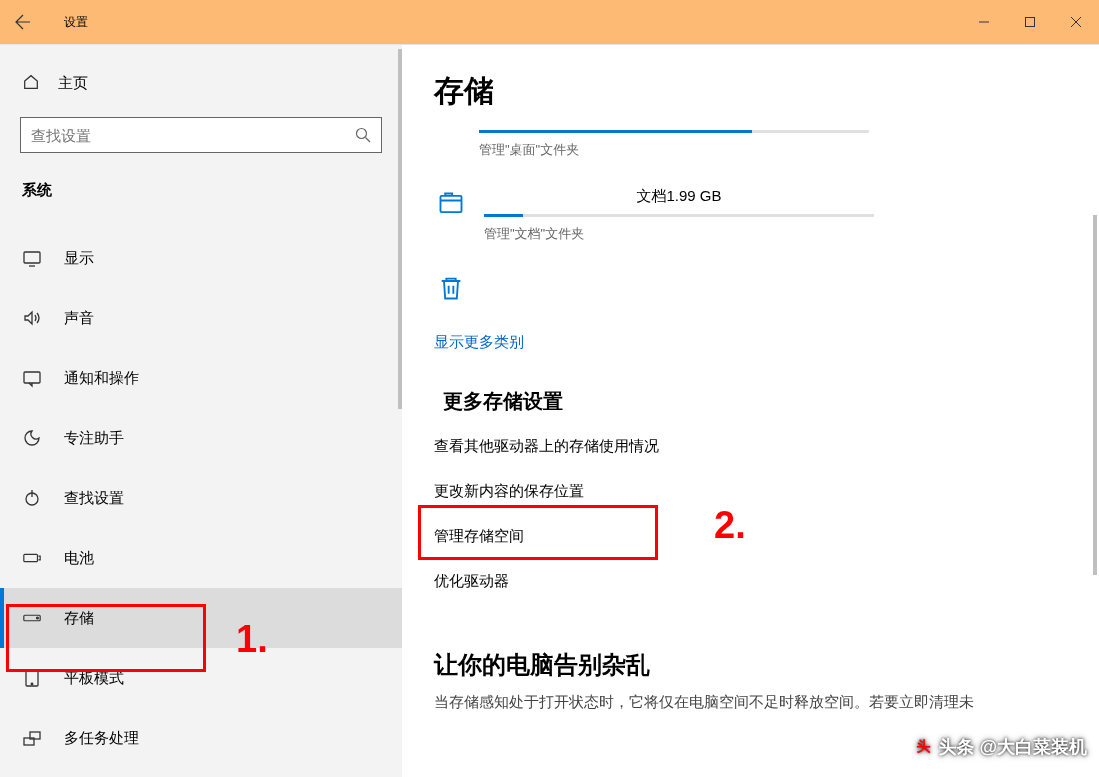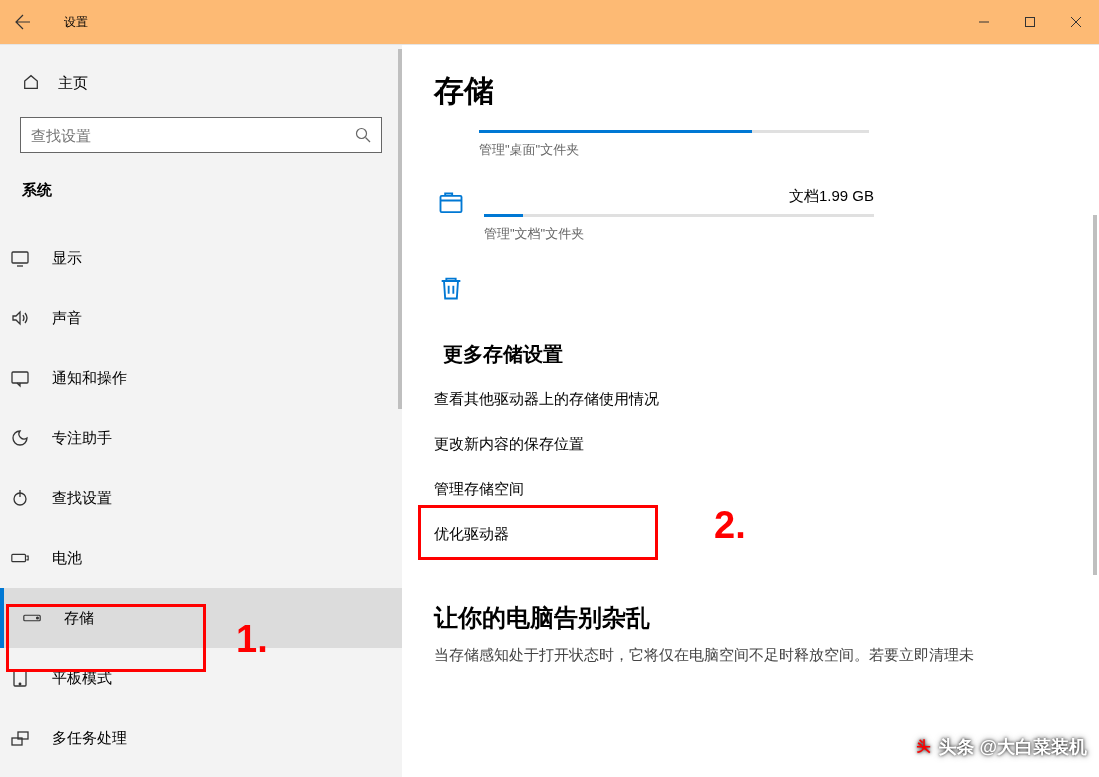--- a/index.html
+++ b/index.html
@@ -20,37 +20,37 @@
     .home-row { display: flex; align-items: center; height: 56px; padding-left: 22px; gap: 18px; }
     .home-row span { font-size: 15px; }
     
     .search-box { margin: 6px 20px 18px 20px; height: 36px; border: 1px solid #666; background: #fff; display: flex; align-items: center; padding: 0 10px; }
     .search-box input { border: none; outline: none; flex: 1; font-size: 15px; background: transparent; }
     .search-box .sicon { width: 16px; height: 16px; }
     
     .sys-header { font-size: 15px; font-weight: bold; padding: 10px 22px 14px 22px; }
     
     .nav-list { padding-top: 14px; position: relative; }
-    .nav-item { display: flex; align-items: center; height: 60px; padding-left: 10px; gap: 22px; cursor: pointer; }
+    .nav-item { display: flex; align-items: center; height: 60px; padding-left: 22px; gap: 22px; cursor: pointer; }
     .nav-item.selected { background: #dcdcdc; border-left: 4px solid #0078d4; padding-left: 18px; }
     .nav-item .nicon { width: 20px; height: 20px; display: flex; align-items: center; justify-content: center; }
     .nav-item .nlabel { font-size: 15px; }
     
     .sb-scroll-track { position: absolute; right: 0; top: 0; bottom: 0; width: 6px; background: transparent; }
     .sb-scroll-thumb { position: absolute; right: 0; top: 4px; width: 4px; height: 360px; background: #bfbfbf; }
     
     .content { flex: 1; padding: 26px 0 0 32px; position: relative; overflow: hidden; }
     .page-title { font-size: 30px; font-weight: 600; margin-bottom: 8px; }
     
     .storage-item { display: flex; margin-bottom: 28px; }
     .storage-item.first { margin-top: 10px; margin-left: 45px; }
     .sicon-box { width: 34px; height: 34px; display: flex; align-items: center; justify-content: center; margin-right: 16px; color: #0078d4; }
     .sicon-box svg { width: 28px; height: 28px; }
     .sbody { flex: 1; max-width: 500px; }
-    .srow { display: flex; justify-content: flex-end; align-items: baseline; }
+    .srow { display: flex; justify-content: center; align-items: baseline; }
     .sname { font-size: 15px; }
     .ssize { font-size: 15px; margin-right: 110px; }
     .sbar { height: 3px; background: #e0e0e0; margin: 8px 110px 8px 0; position: relative; }
     .sbar-fill { position: absolute; left: 0; top: 0; height: 100%; background: #0078d4; }
     .sdesc { font-size: 13px; color: #666; }
     
     .link-row { color: #0066cc; font-size: 15px; margin: 10px 0 30px 0; cursor: pointer; }
     
     .section-h { font-size: 20px; font-weight: 600; margin: 36px 0 22px 9px; }
     .more-link { display: block; color: #000000; font-size: 15px; margin-bottom: 26px; cursor: pointer; }
@@ -244,20 +244,21 @@
     </div>
 
     <div class="storage-item">
       <div class="sicon-box">
         <svg viewBox="0 0 24 24" fill="none" stroke="#0078d4" stroke-width="1.6">
             <path d="M4 6 H20 M8 6 V4 H16 V6 M6 6 L7 21 H17 L18 6 M10 10 V17 M14 10 V17"></path>
           </svg>
       </div>
     </div>
 
+    <div class="link-row">显示更多类别</div>
 
     <h2 class="section-h">更多存储设置</h2>
     <a class="more-link">查看其他驱动器上的存储使用情况</a>
     <a class="more-link">更改新内容的保存位置</a>
     <a class="more-link">管理存储空间</a>
     <a class="more-link">优化驱动器</a>
 
     <h2 class="declutter-h">让你的电脑告别杂乱</h2>
     <p class="declutter-desc">当存储感知处于打开状态时，它将仅在电脑空间不足时释放空间。若要立即清理未</p>
 

